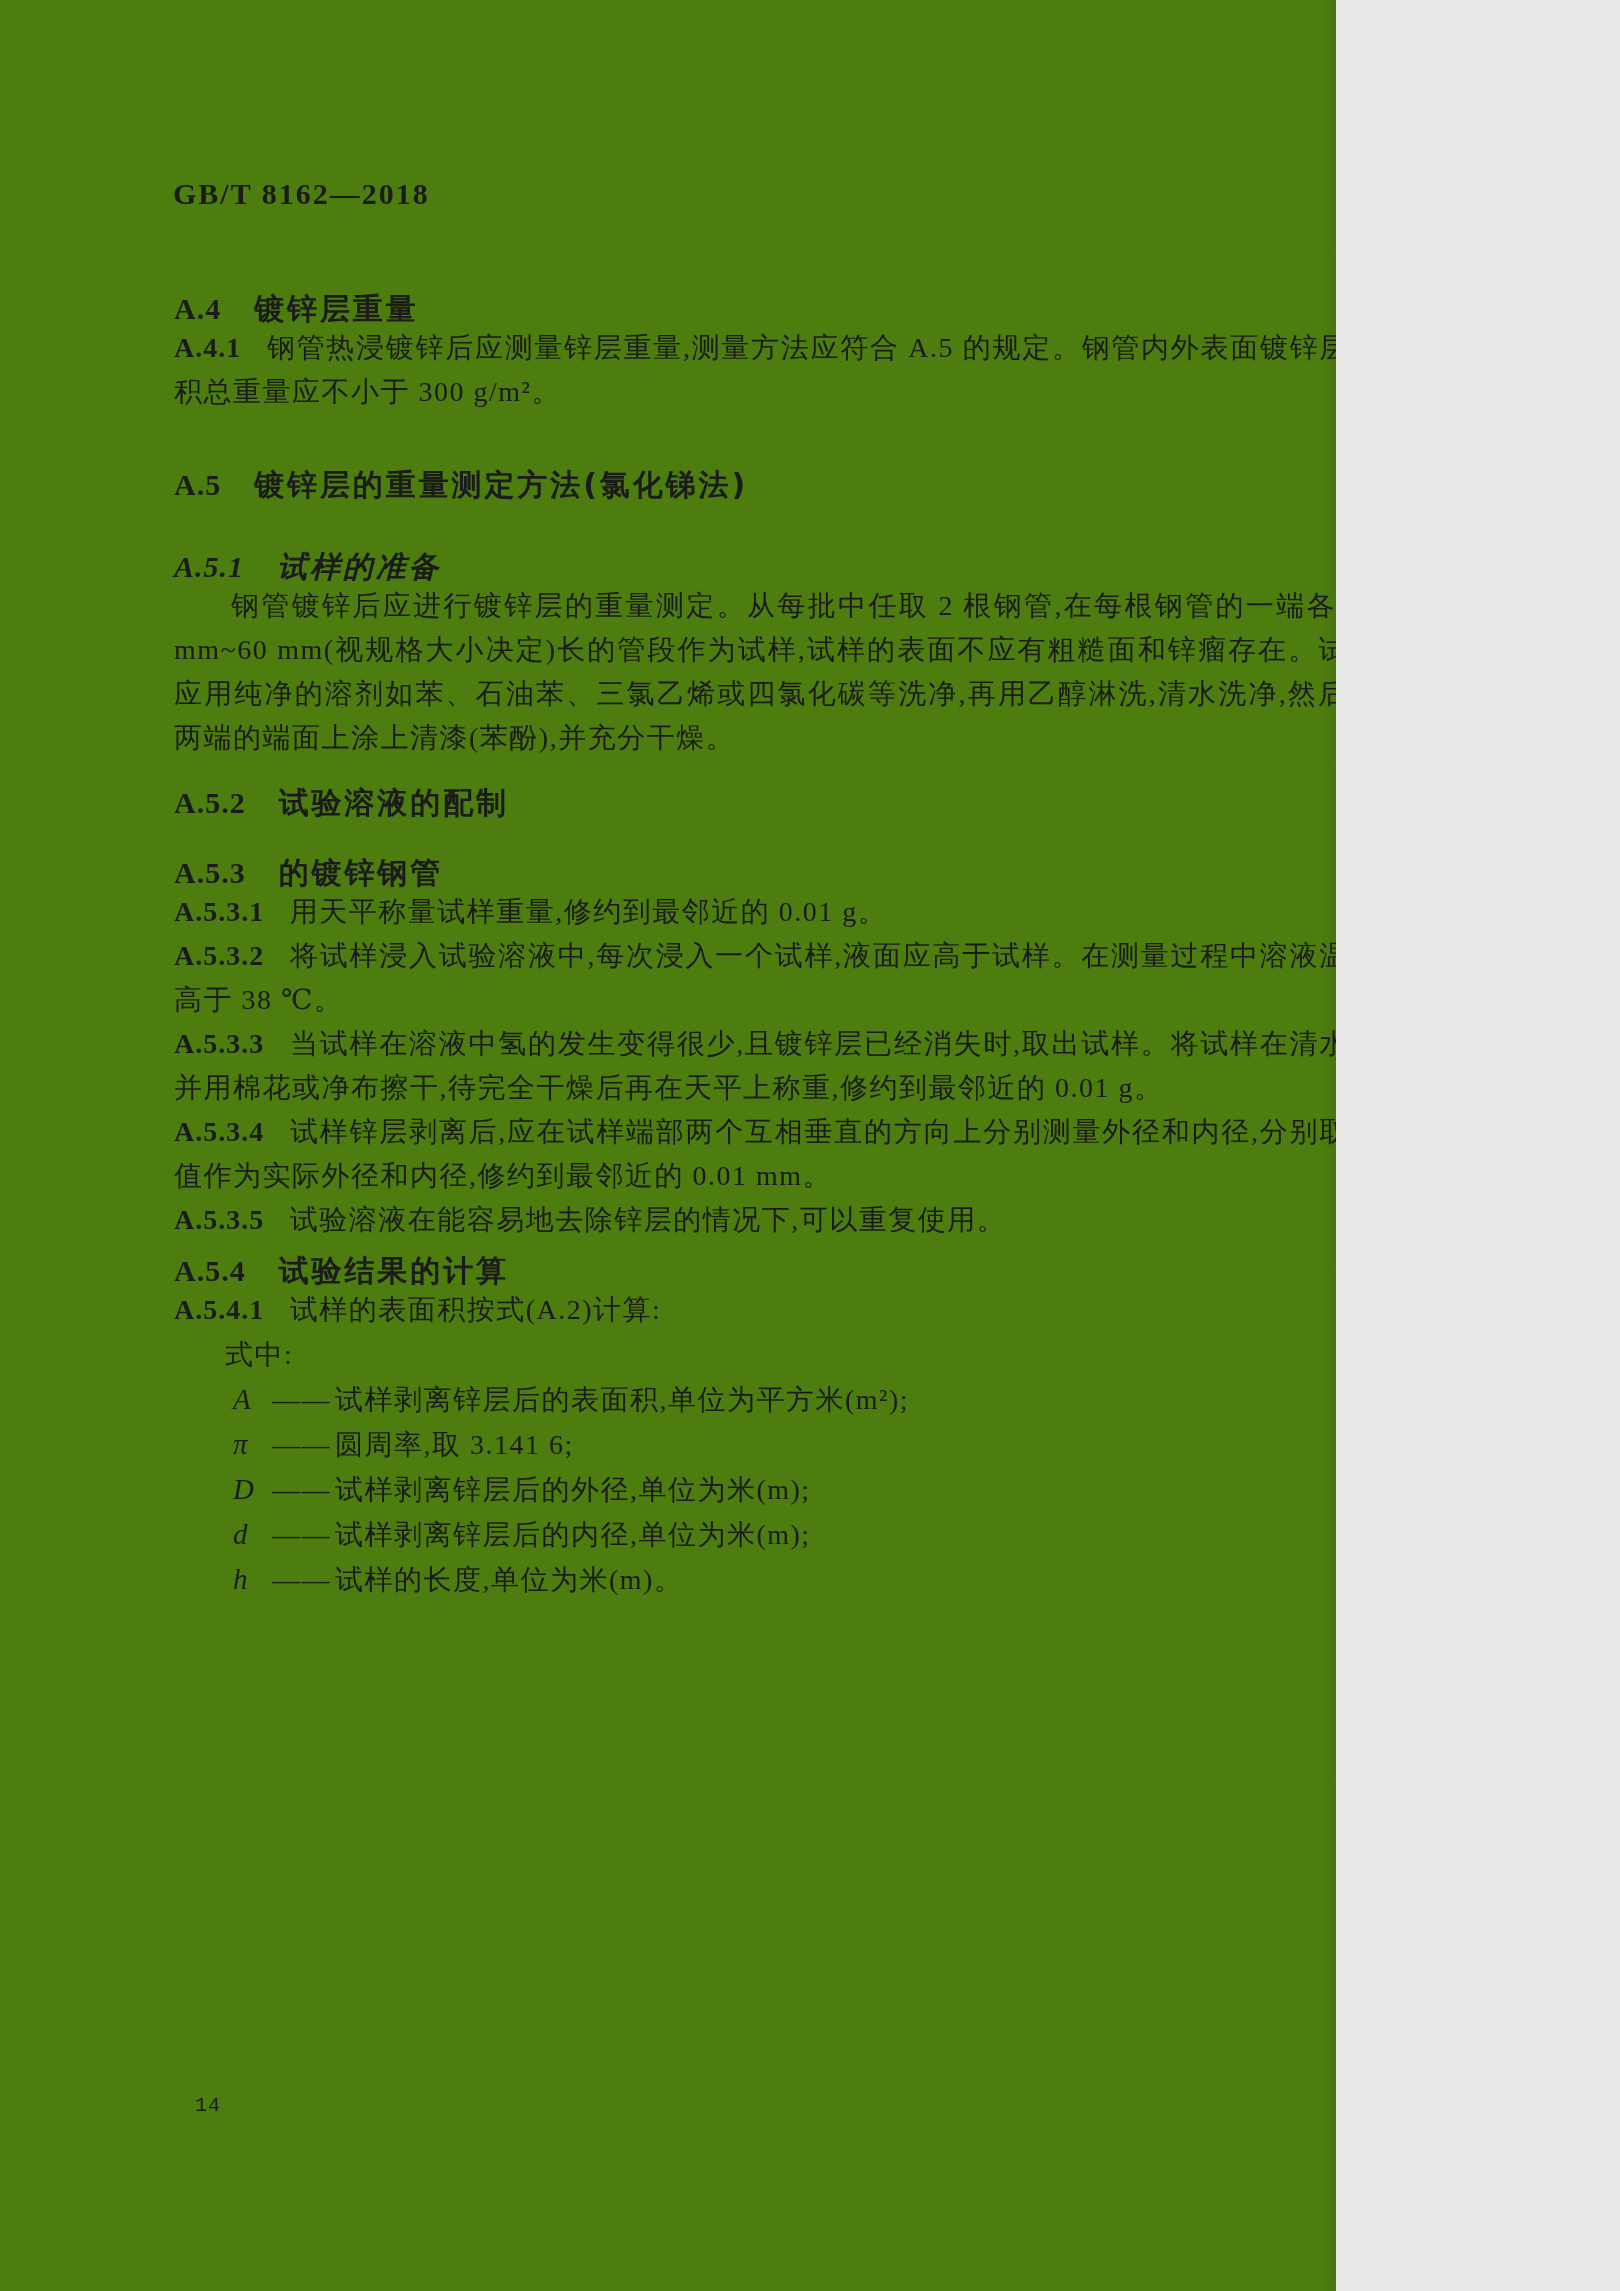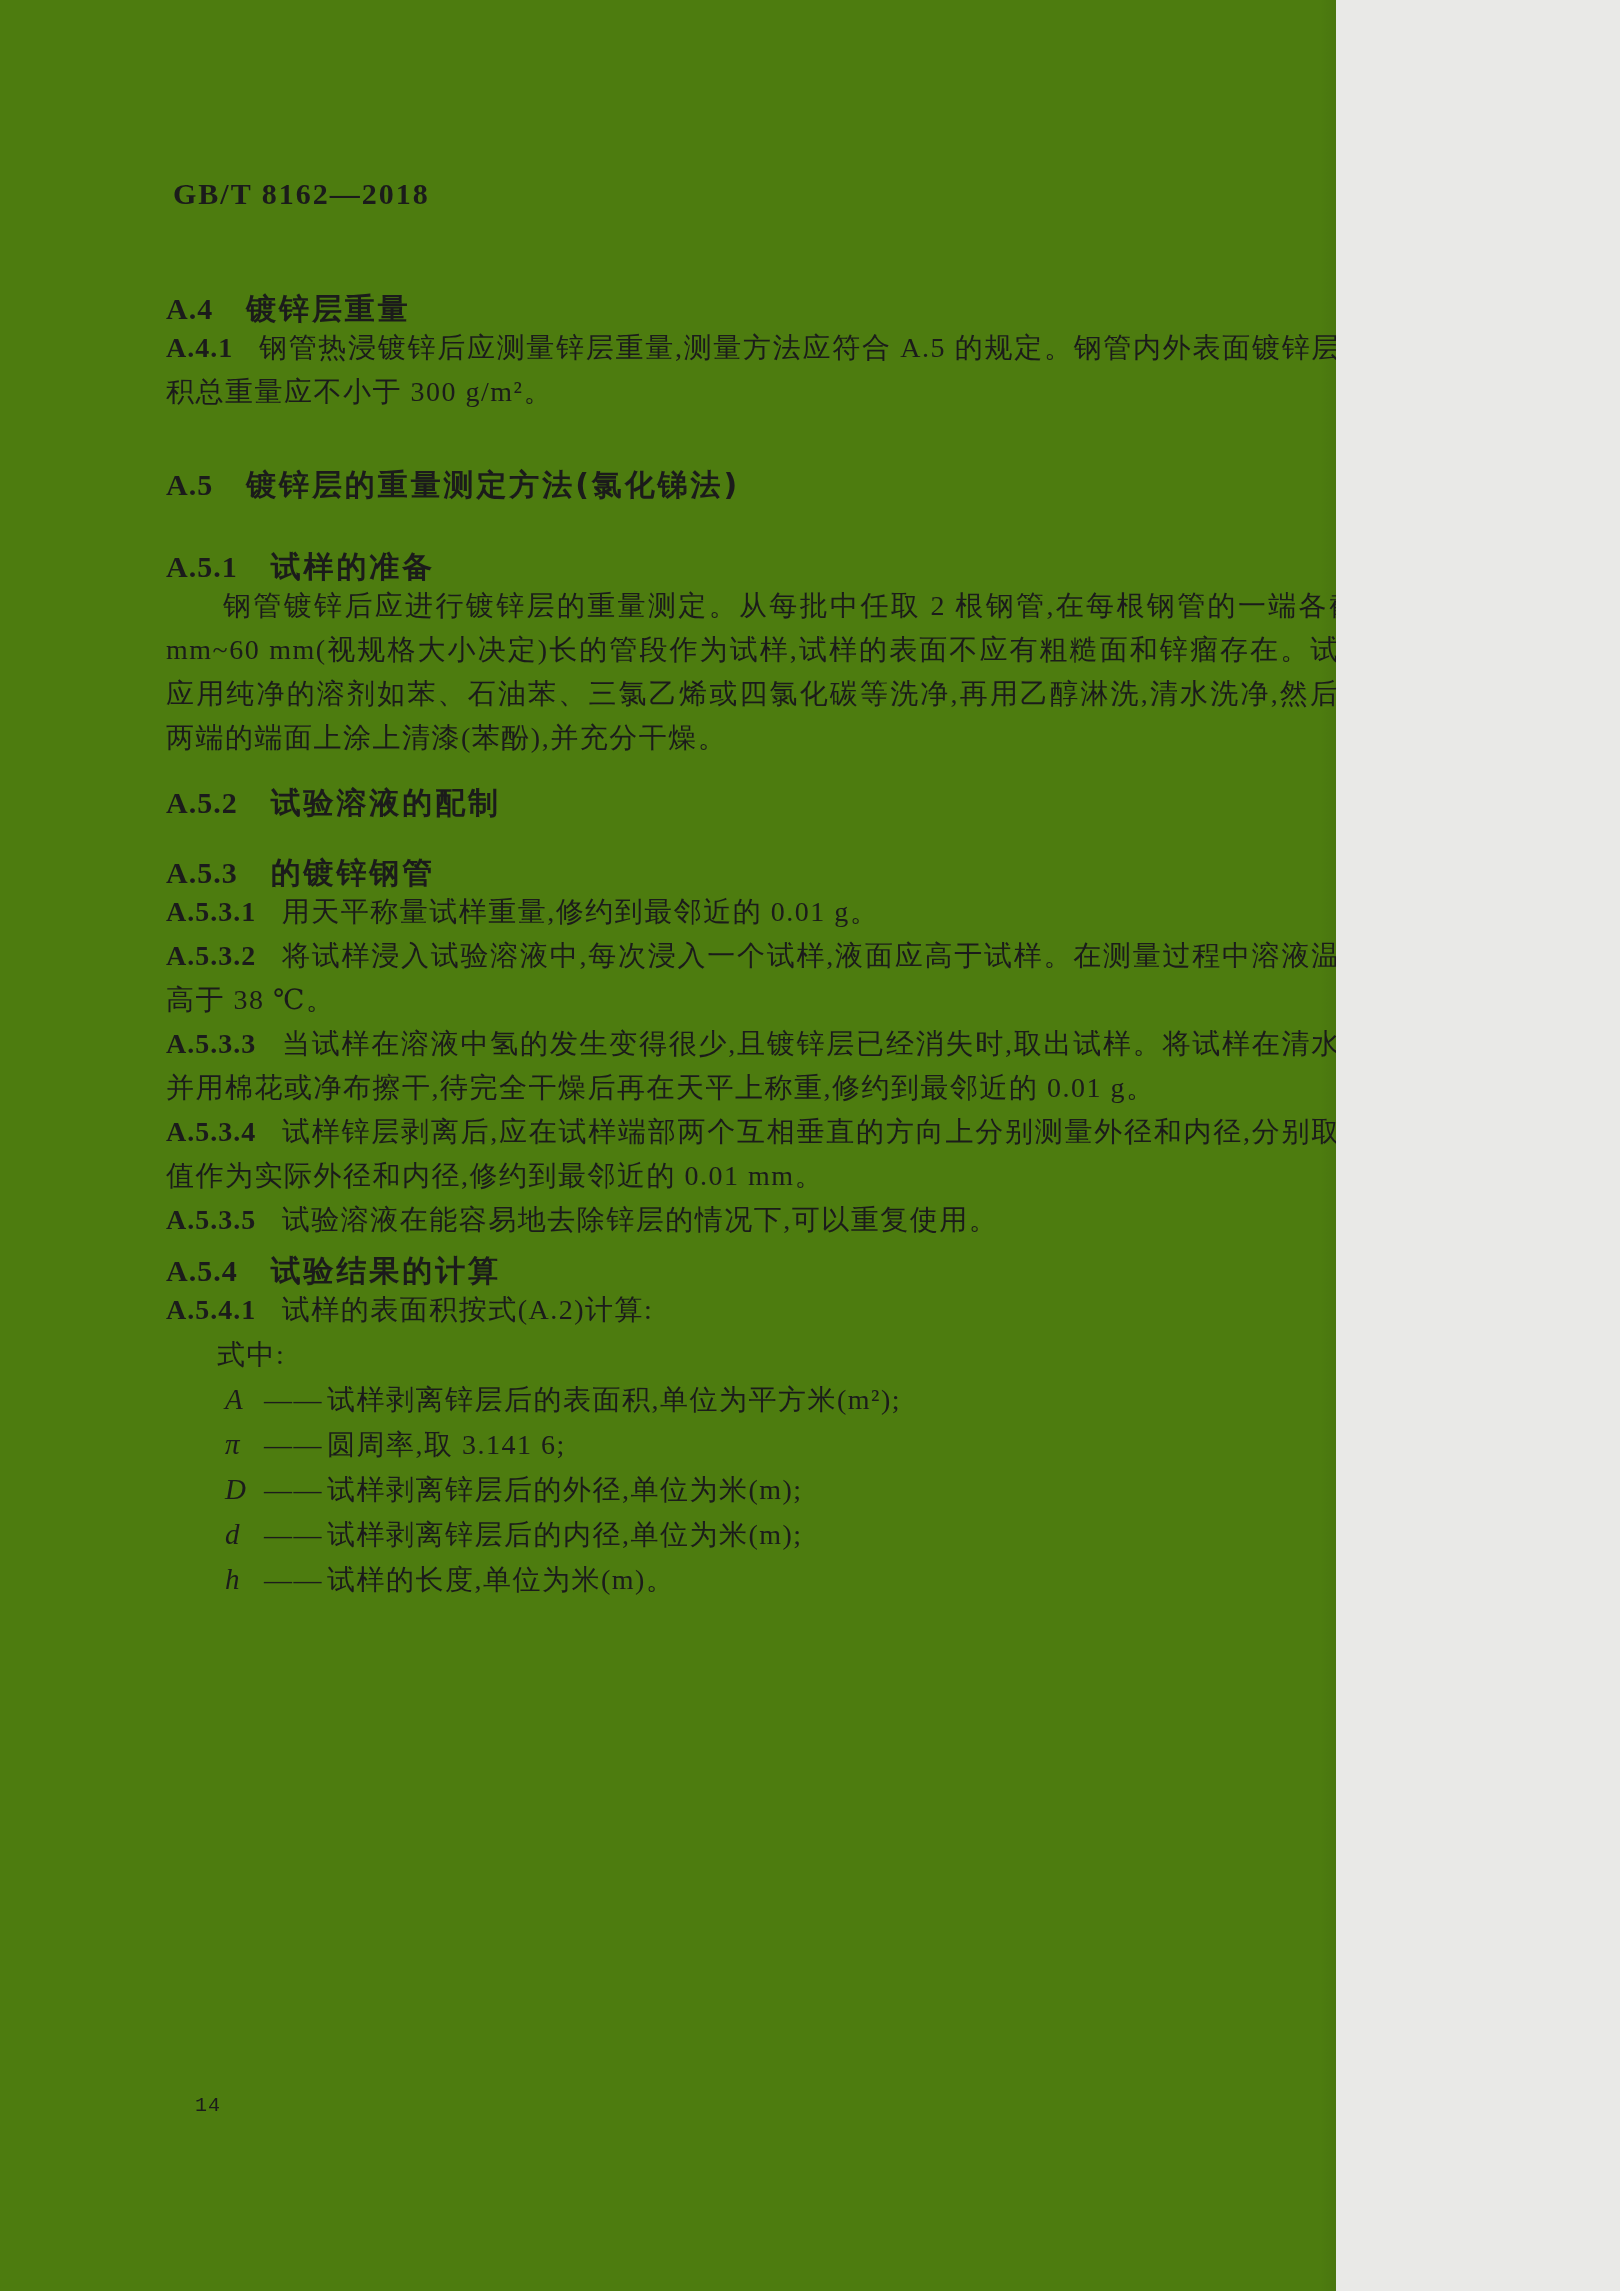--- a/index.html
+++ b/index.html
@@ -18,21 +18,21 @@
   .scan-edge{
     position:absolute;right:0;top:0;width:15.7px;height:100%;
     background:linear-gradient(to right, rgba(0,0,0,0), rgba(0,0,0,0.05));
   }
   .doc-header{
     position:absolute;left:173px;top:177px;
     font-weight:bold;font-size:30px;letter-spacing:2px;
     font-family:"Liberation Serif","DejaVu Serif",serif;
   }
   .content{
-    position:absolute;left:166px;top:0;width:1264px;
+    position:absolute;left:174px;top:0;width:1264px;
   }
   h2,h3{
     margin:0;padding:0;
     font-size:30px;line-height:35px;
     font-weight:bold;
   }
   .hnum{
     font-family:"Liberation Serif","DejaVu Serif",serif;
     letter-spacing:1px;
   }
@@ -51,21 +51,21 @@
     font-weight:bold;
     font-family:"Liberation Serif","DejaVu Serif",serif;
     margin-right:25.5px;letter-spacing:1px;
   }
   .indent{text-indent:57px;}
   
   .b-h-a4    {margin-top:291px;}
   .b-p-a41   {margin-top:51px;}
   .b-p-a42   {margin-top:0;}
   .b-h-a5    {margin-top:53px;}
-  .b-h-a51   {margin-top:47px;}
+  .b-h-a51   {margin-top:47px;font-style:italic;}
   .b-p-a51   {margin-top:25.5px;}
   .b-h-a52   {margin-top:24.5px;}
   .b-p-a52   {margin-top:24.5px;}
   .b-h-a53   {margin-top:35px;}
   .b-p-a531  {margin-top:26.5px;}
   .b-h-a54   {margin-top:11.8px;}
   .b-p-a541  {margin-top:59px;}
   .formula-row{
     display:flex;align-items:center;
     margin-top:2px;height:45px;

